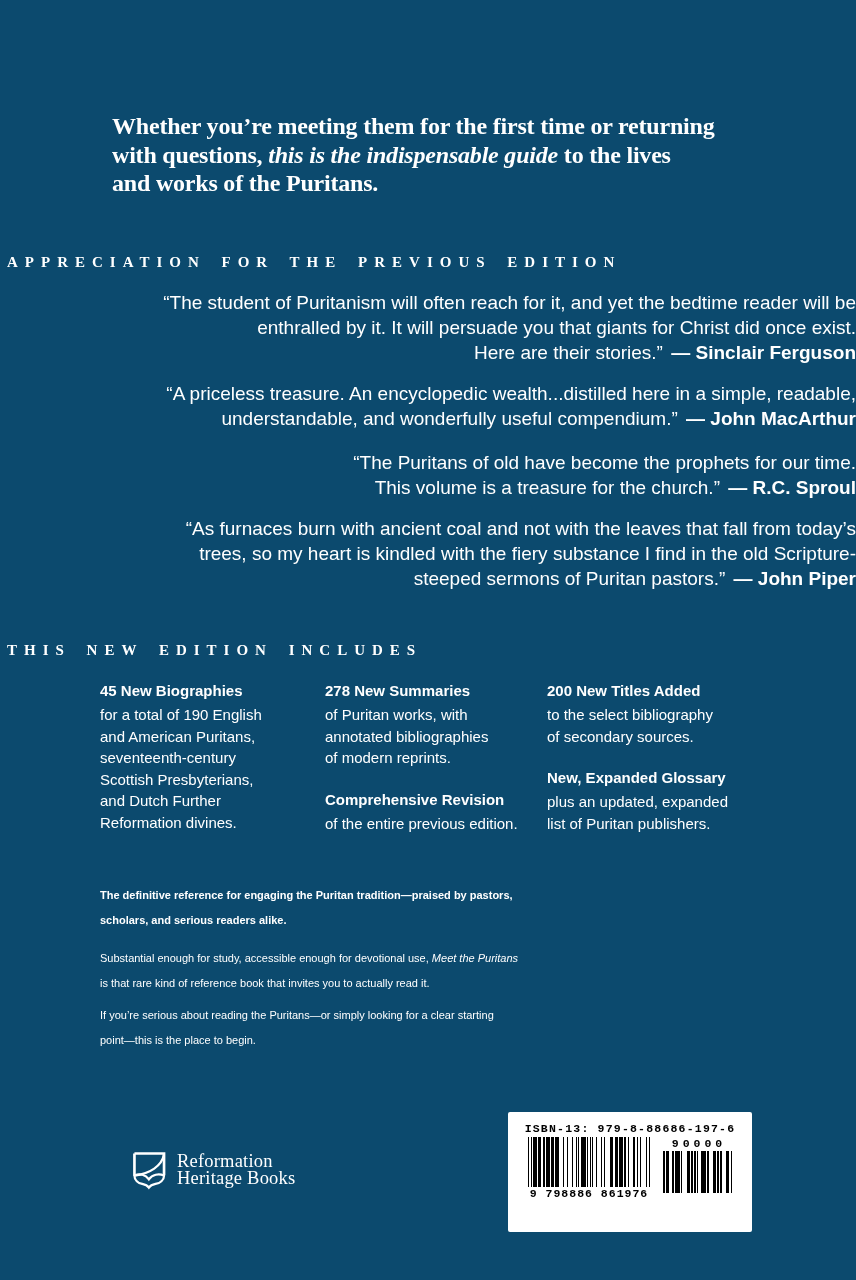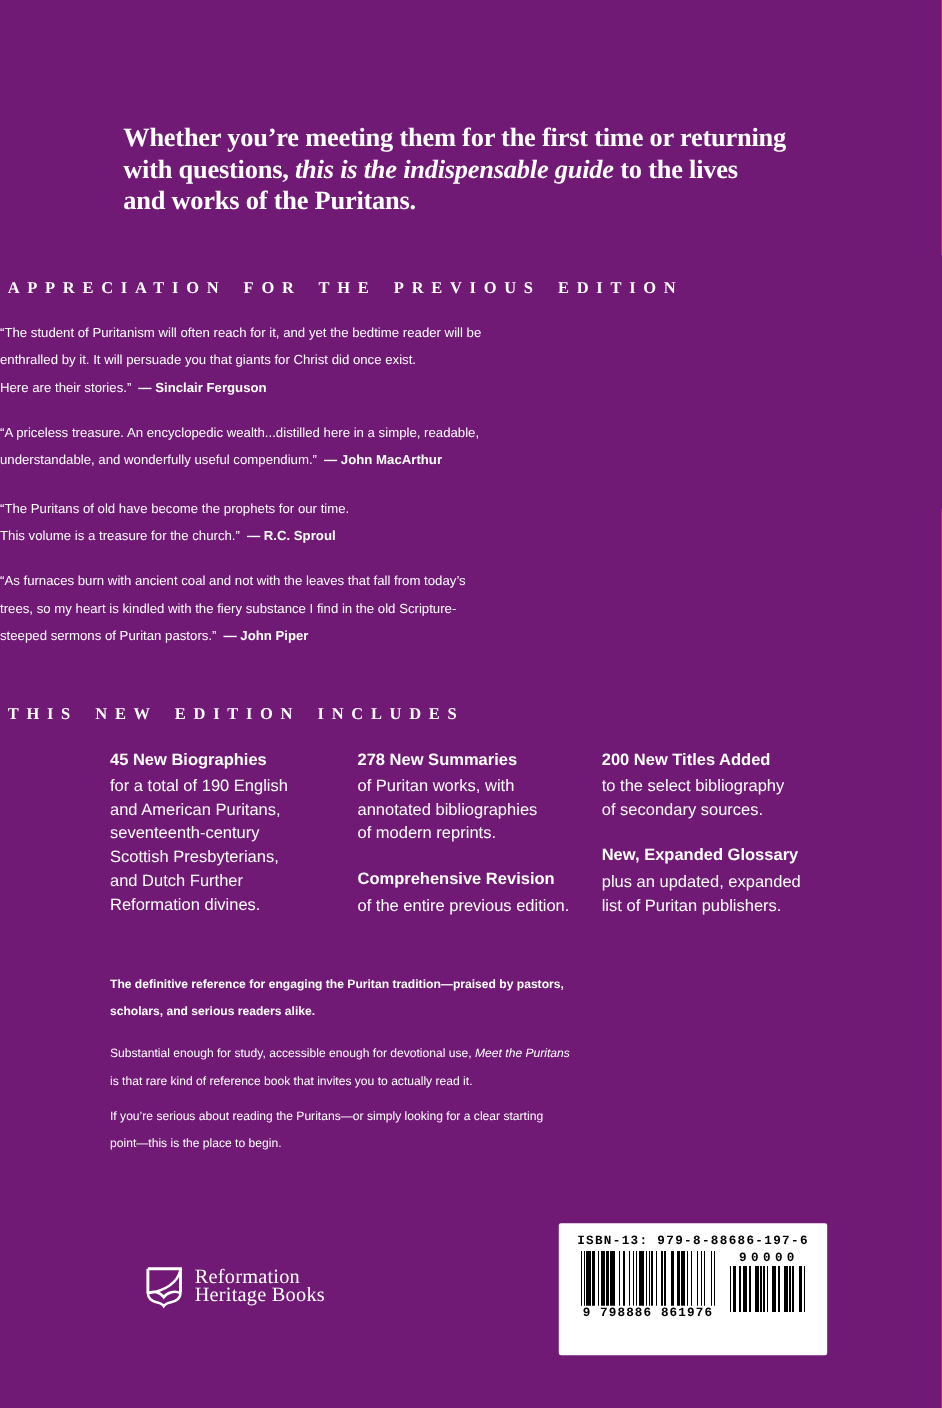--- a/index.html
+++ b/index.html
@@ -1,31 +1,31 @@
 <!DOCTYPE html>
 <html><head>
 <meta charset="utf-8">
 <style>
   html,body{margin:0;padding:0;background:#E04B36;}
-  .page{position:relative;width:856px;height:1280px;background:#701a75;color:#FFFFFF;
+  .page{position:relative;width:856px;height:1280px;background:#0c4a6e;color:#FFFFFF;
         font-family:"Liberation Sans",sans-serif;overflow:hidden;}
   .abs{position:absolute;}
 
   
   .headline{left:112px;top:112px;font-family:"Liberation Serif",serif;font-weight:bold;
             font-size:24px;line-height:28.5px;letter-spacing:-0.2px;white-space:nowrap;}
   .headline i{font-style:italic;}
 
   
   .sect-heading{left:0;width:791px;text-align:left;font-family:"Liberation Serif",serif;
                 font-weight:bold;font-size:15px;line-height:16px;letter-spacing:7px;
                 word-spacing:5px;text-indent:7px;}
 
   
-  .quote{left:0;width:856px;text-align:left;font-size:12px;line-height:25px;white-space:nowrap;}
+  .quote{left:0;width:856px;text-align:right;font-size:19px;line-height:25px;white-space:nowrap;}
   .quote .attr{font-weight:bold;margin-left:3px;}
 
   
   .features{left:100px;top:680px;display:grid;grid-template-columns:225px 222px 209px;
             font-size:15px;line-height:21.5px;}
   .feature-item{margin:0 18px 20px 0;}
   .feature-item .ft-title{font-weight:bold;display:block;margin-bottom:2.5px;}
 
   
   .para{left:100px;width:670px;font-size:11px;line-height:25px;white-space:nowrap;}

